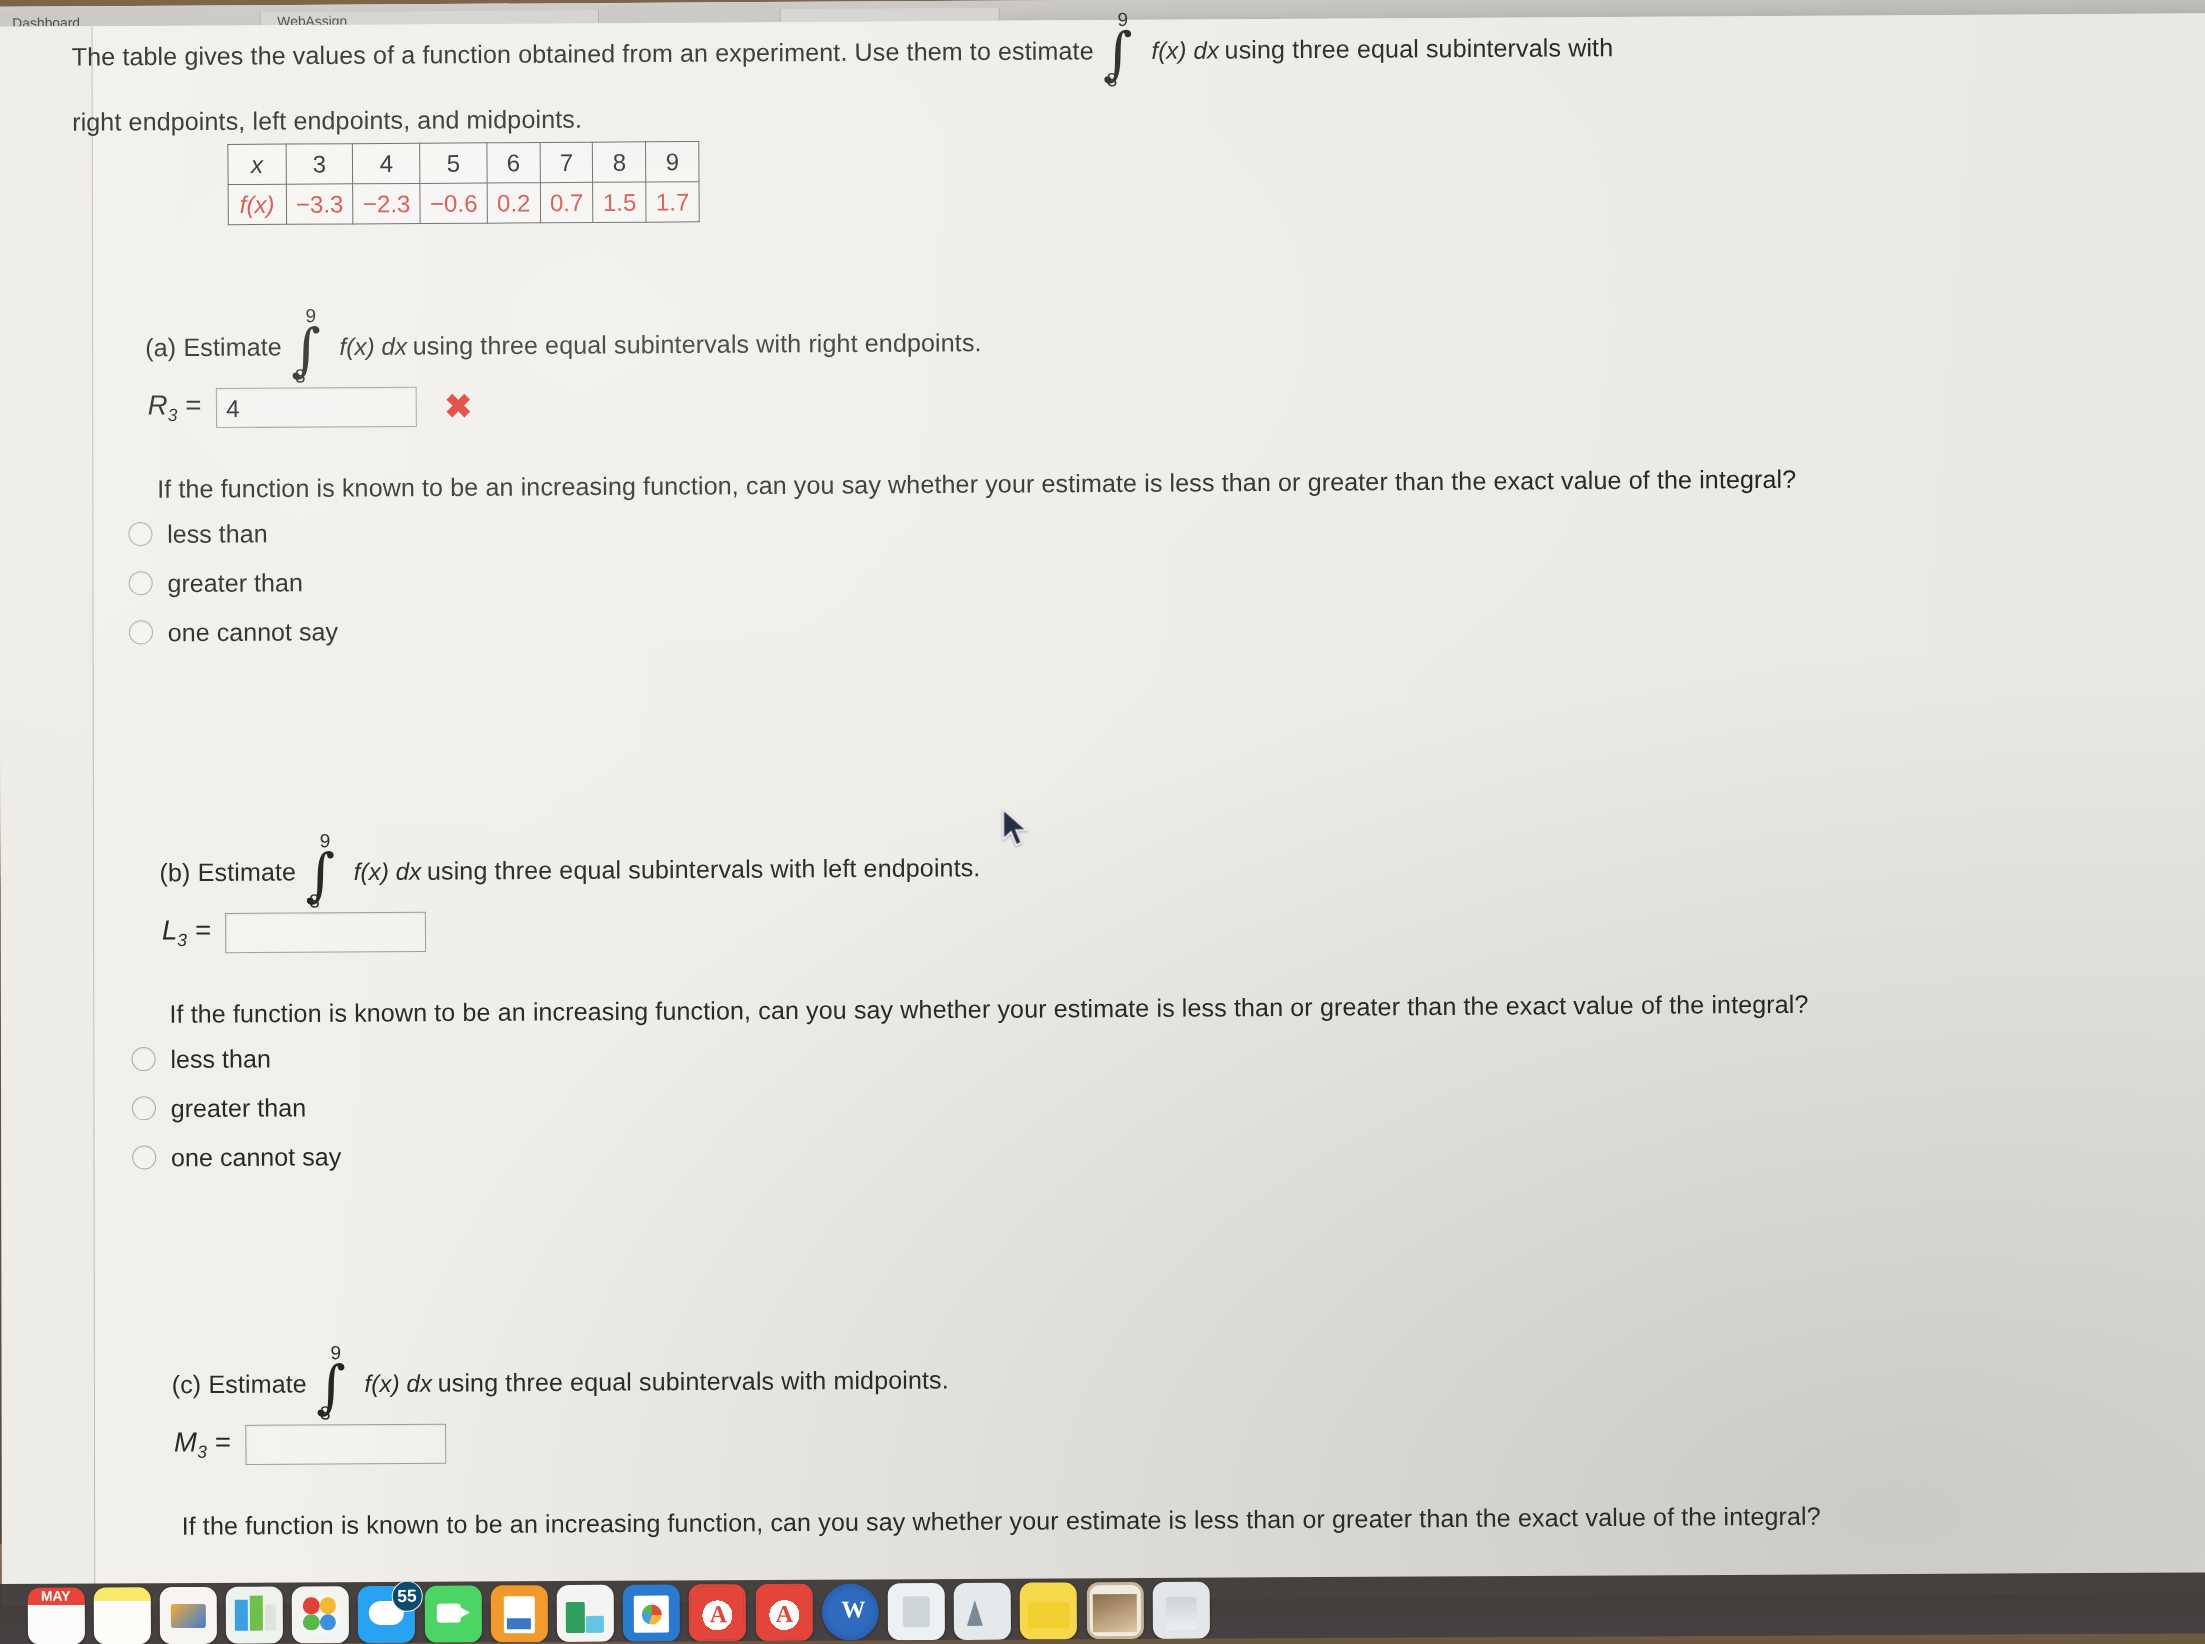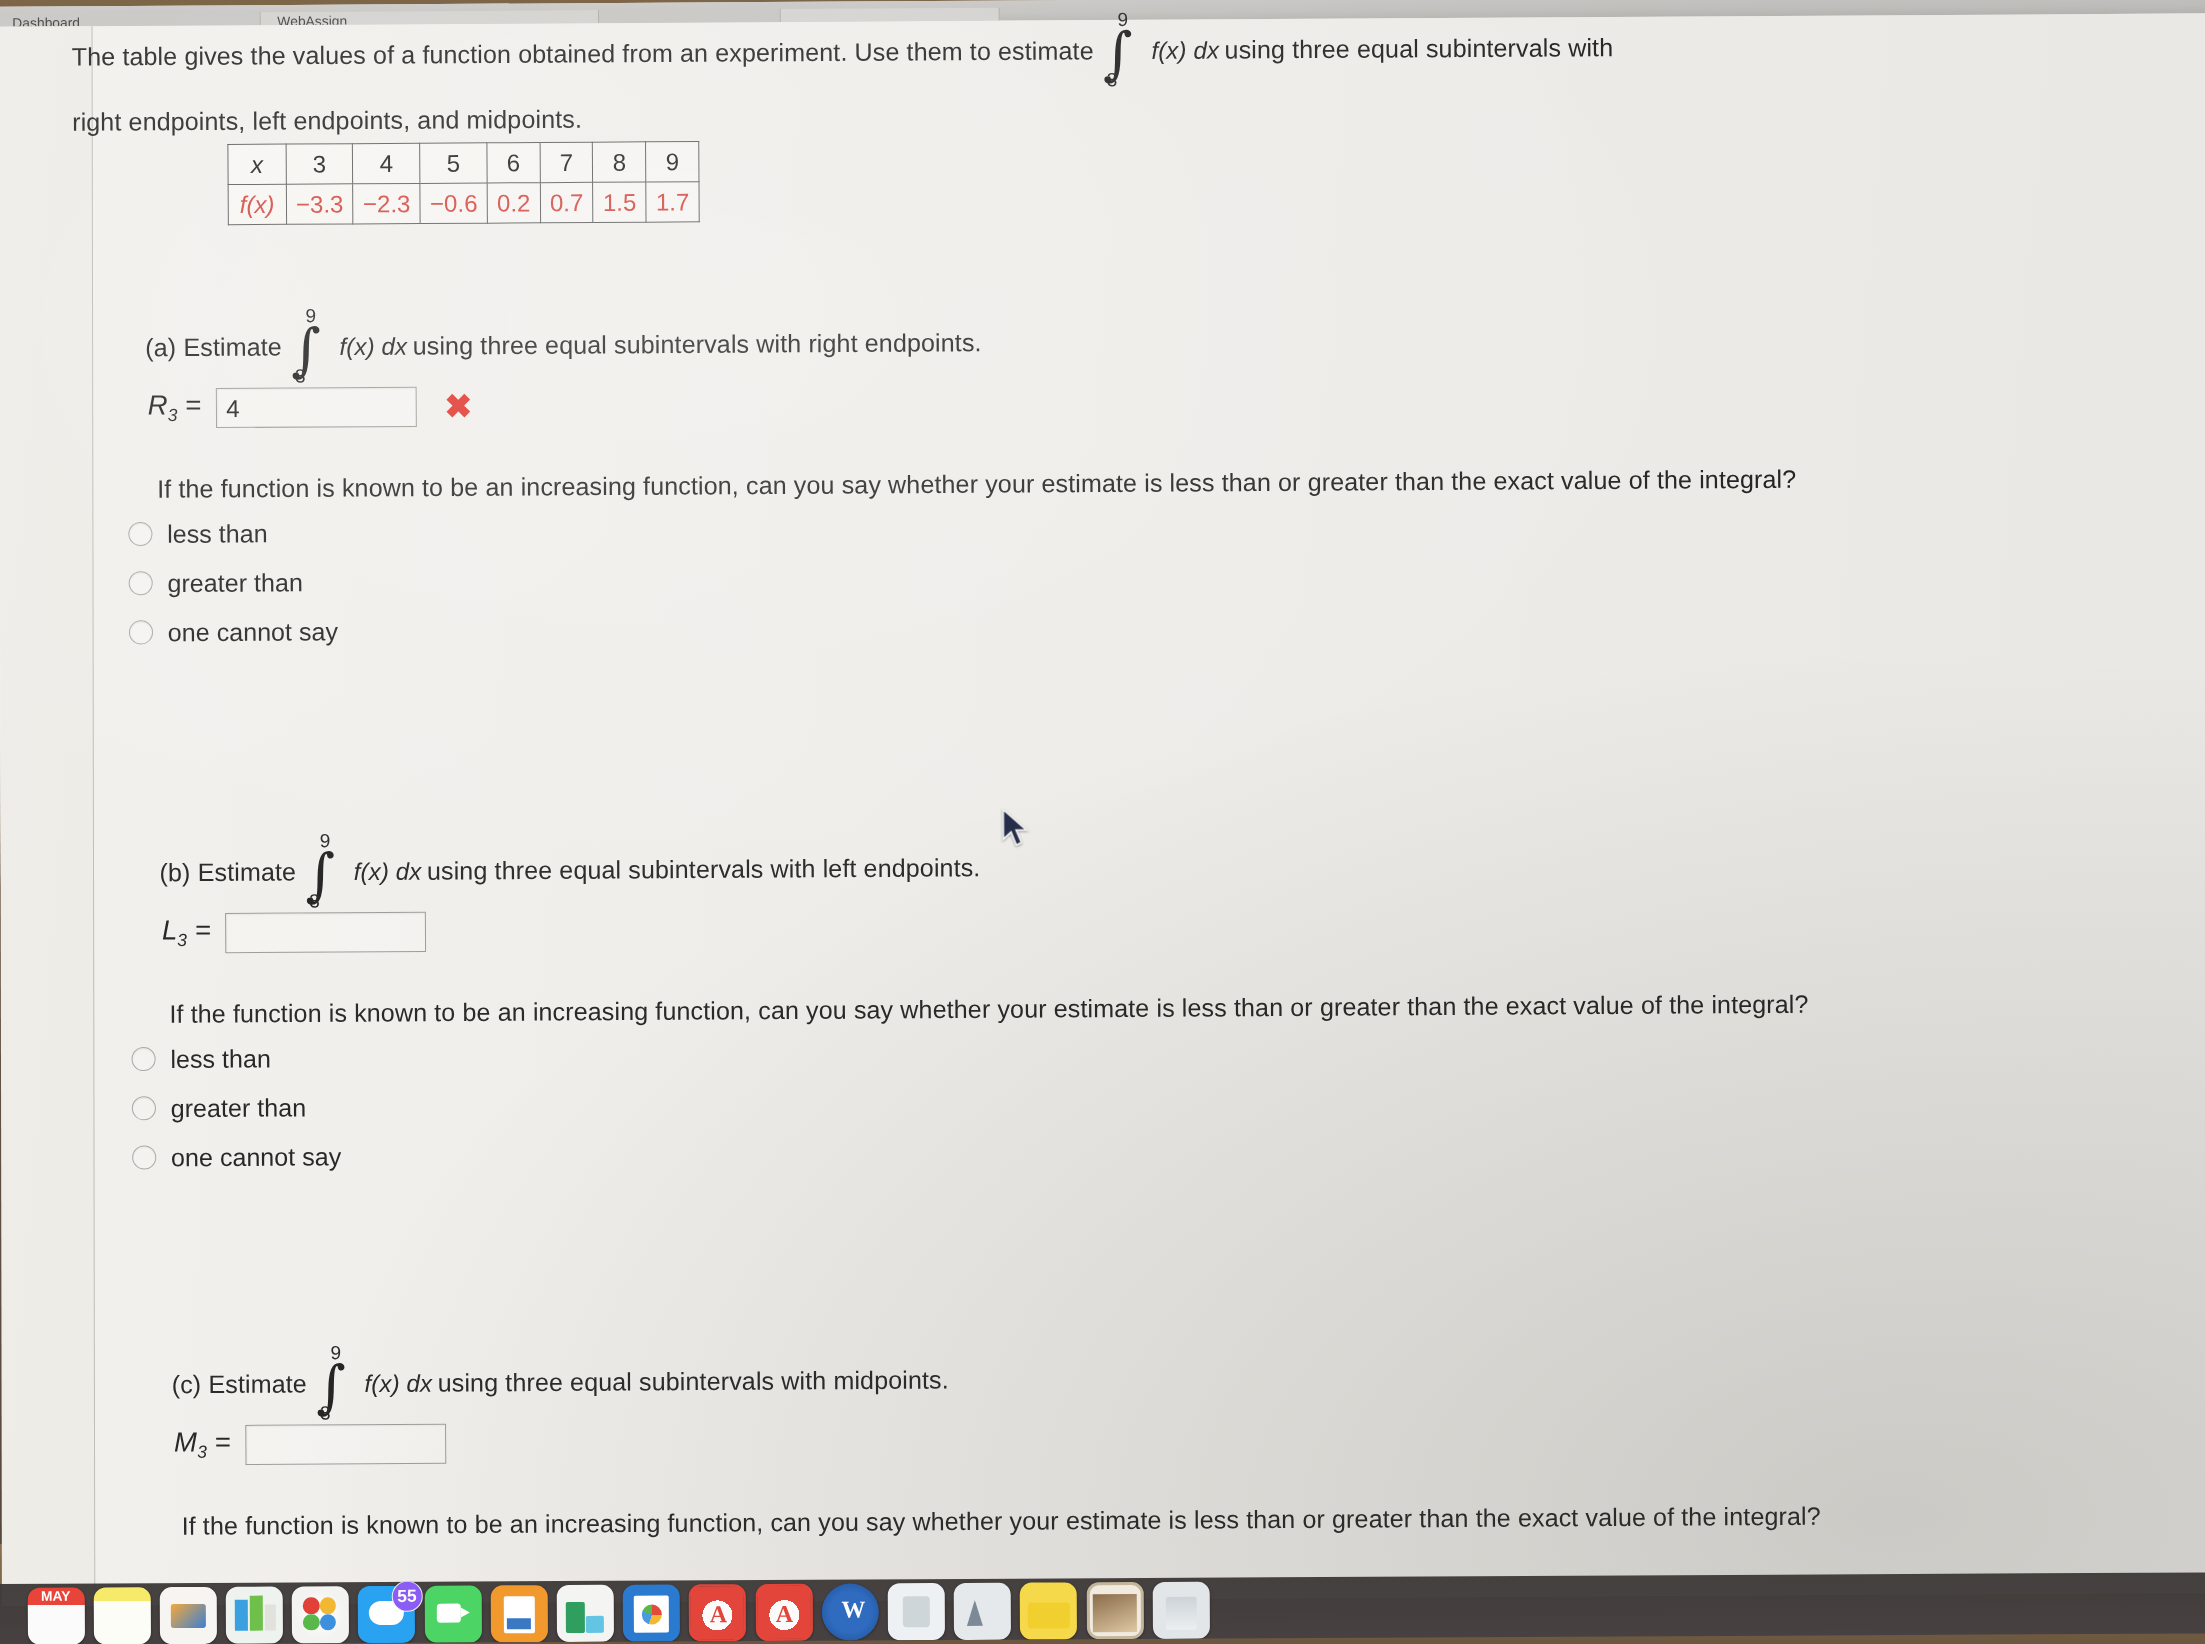--- a/index.html
+++ b/index.html
@@ -280,21 +280,21 @@
     position: relative;
     flex: 0 0 auto;
     box-shadow: 0 0.9px 2.8px rgba(0,0,0,.4);
     overflow: hidden;
   }
   .badge {
     position: absolute;
     top: -5.5px; right: -7.3px;
     min-width: 31px; height: 31px;
     border-radius: 50%;
-    background: #8b5cf6;
+    background: #0c4a6e;
     color: #fff;
     font-size: 17.4px;
     font-weight: bold;
     display: flex; align-items: center; justify-content: center;
     border: 1.8px solid #f2f2f2;
     box-sizing: border-box;
   }
 </style>
 </head>
 <body>

